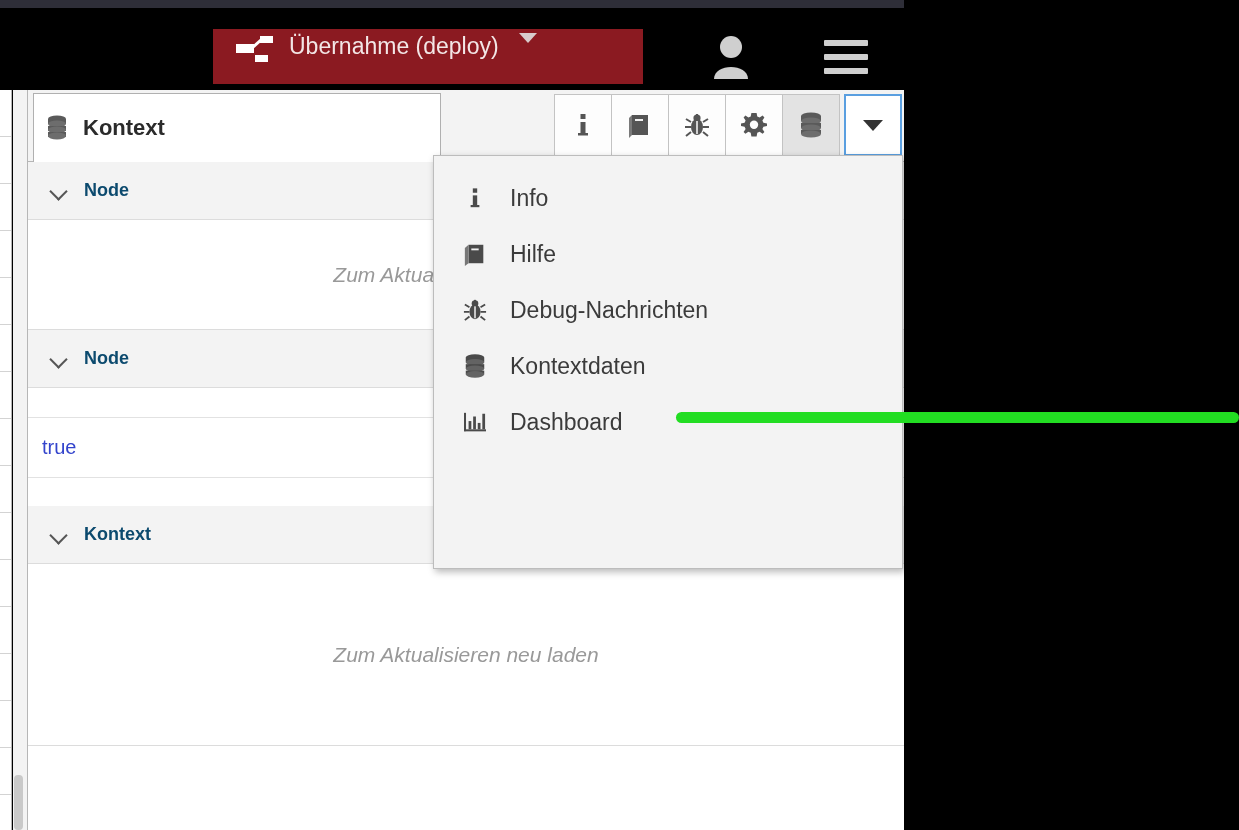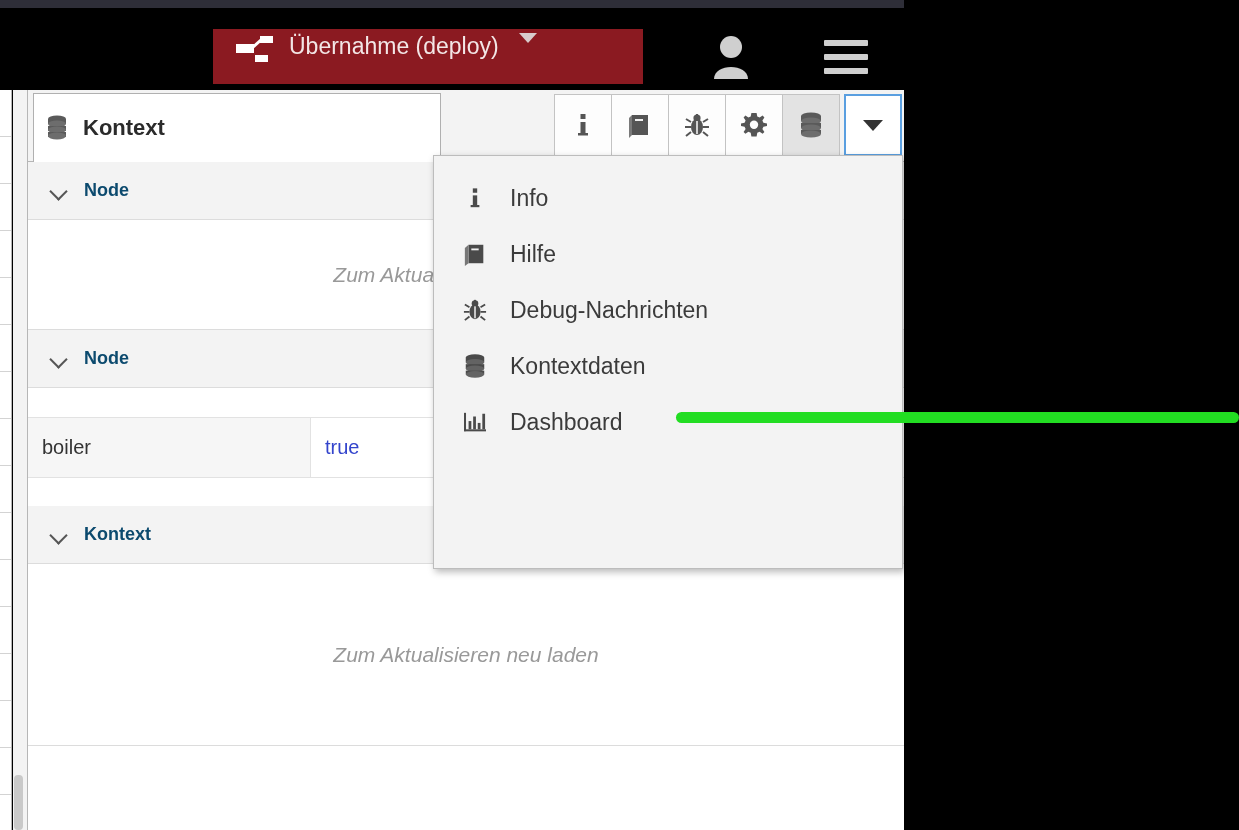--- a/index.html
+++ b/index.html
@@ -317,21 +317,20 @@
       <span class="empty-msg">Zum Aktualisieren neu laden</span>
     </div>
 
     <div class="section-head">
       <span class="chev"></span>
       <span class="section-title">Node</span>
     </div>
     <div class="kv-table">
       <div class="kv-spacer"></div>
       <div class="kv-row">
-        <div class="kv-key">boiler</div>
         <div class="kv-val">true</div>
       </div>
       <div class="kv-tail"></div>
     </div>
 
     <div class="section-head">
       <span class="chev"></span>
       <span class="section-title">Kontext</span>
       <button class="refresh-btn">
         <span>

